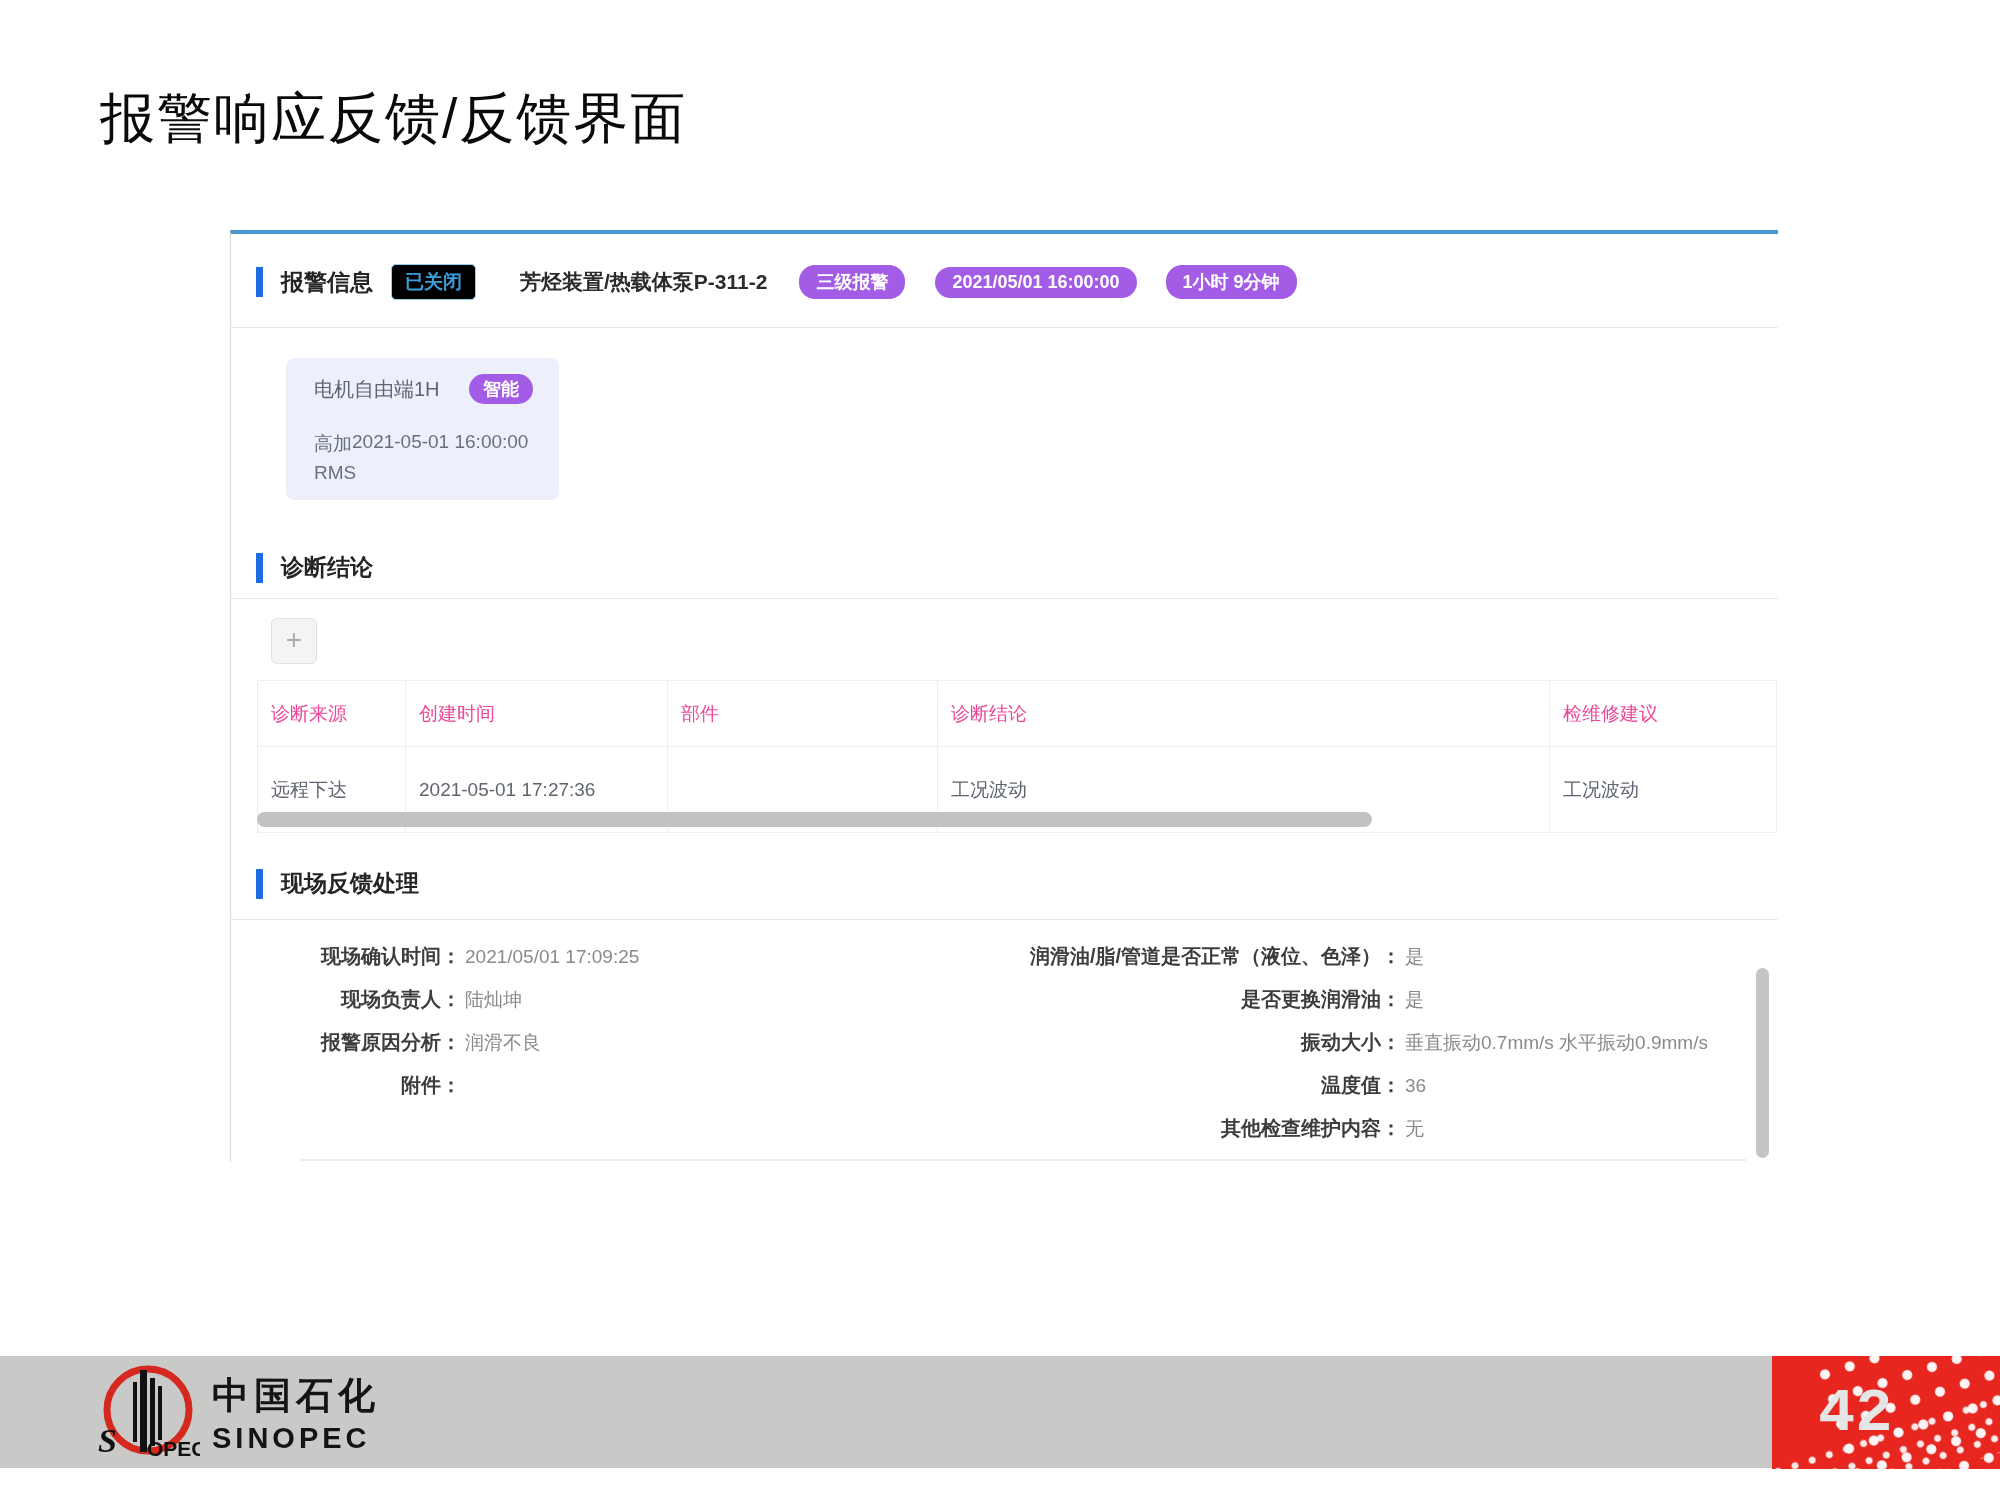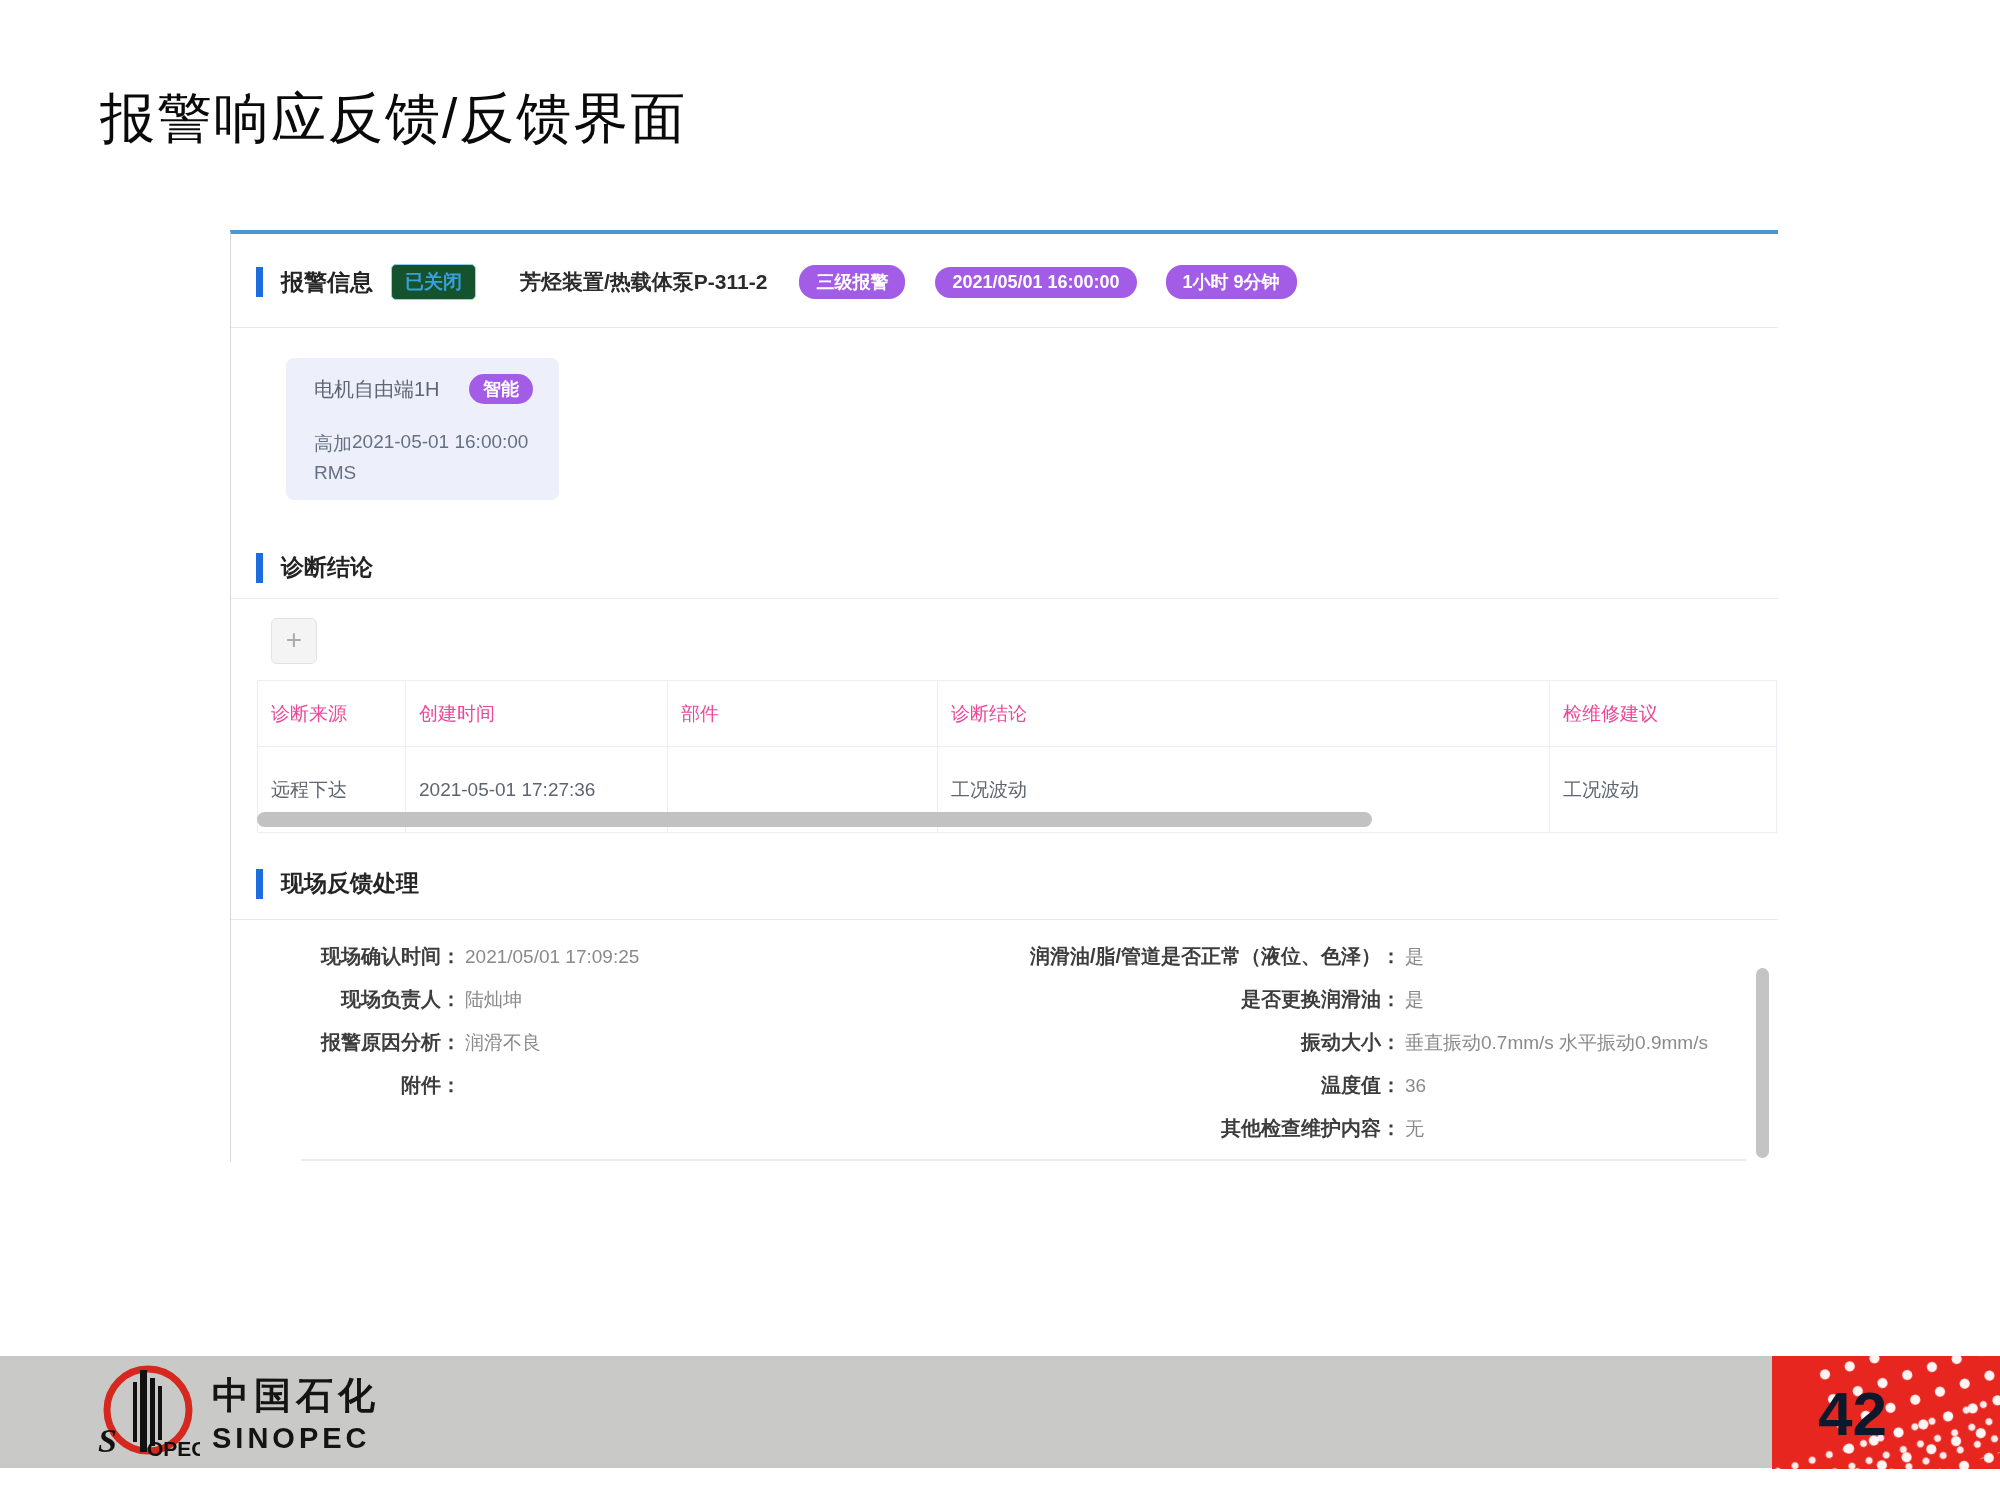--- a/index.html
+++ b/index.html
@@ -16,21 +16,21 @@
 
   .sec { position: absolute; left: 25px; display: flex; align-items: center; }
   .sec .bar { width: 7px; height: 30px; background: #1d6ce0; margin-right: 18px; }
   .sec .sec-title { font-size: 23px; font-weight: bold; color: #242424; }
 
   .divider { position: absolute; left: 0; width: 100%; height: 1px; background: #e9e9e9; }
 
   
   .sec-alarm { top: 30px; }
   .status-chip { margin-left: 18px; font-size: 19px; font-weight: bold; color: #3aa0dc;
-    background: #14532d; border: 1px solid #8fd0f0; border-radius: 5px; padding: 4px 13px; }
+    background: #000000; border: 1px solid #8fd0f0; border-radius: 5px; padding: 4px 13px; }
   .device-name { margin-left: 44px; font-size: 21px; font-weight: bold; color: #2b2b2b; }
   .pill { margin-left: 32px; font-size: 18px; font-weight: bold; color: #ffffff;
     background: #a35ce6; border-radius: 16px; padding: 5px 17px; white-space: nowrap; text-align: right; }
 
   
   .card { position: absolute; left: 55px; top: 124px; width: 273px; height: 142px;
     background: #edf0fa; border-radius: 8px; padding: 16px 26px 0 28px; }
   .card-row1 { display: flex; justify-content: space-between; align-items: center; }
   .card-point { font-size: 20px; color: #5d6575; }
   .card-tag { font-size: 18px; font-weight: bold; color: #fff; background: #a35ce6;
@@ -89,21 +89,21 @@
 
   .page-red { position: absolute; left: 1772px; top: 1356px; width: 228px; height: 113px;
     background: #e6261f; overflow: hidden; }
   .page-red .dots { position: absolute; right: -30px; top: -25px; width: 200px; height: 170px;
     background-image: radial-gradient(circle, rgba(255,255,255,.95) 4.5px, rgba(255,255,255,0) 5.5px);
     background-size: 26px 26px; transform: rotate(-18deg); }
   .page-red .dots2 { position: absolute; right: -10px; bottom: -18px; width: 240px; height: 60px;
     background-image: radial-gradient(circle, rgba(255,255,255,.9) 3px, rgba(255,255,255,0) 4px);
     background-size: 18px 18px; transform: rotate(-18deg); }
   .page-num { position: absolute; left: 46px; top: 50%; transform: translateY(-50%);
-    font-size: 62px; font-weight: bold; color: #0f172a; z-index: 2; }
+    font-size: 62px; font-weight: bold; color: #e5e5e5; z-index: 2; font-family: Liberation Mono, monospace; }
 </style>
 </head>
 <body>
 
 <div class="slide-title">报警响应反馈/反馈界面</div>
 
 <div class="panel">
 
   <div class="sec sec-alarm">
     <span class="bar"></span>

